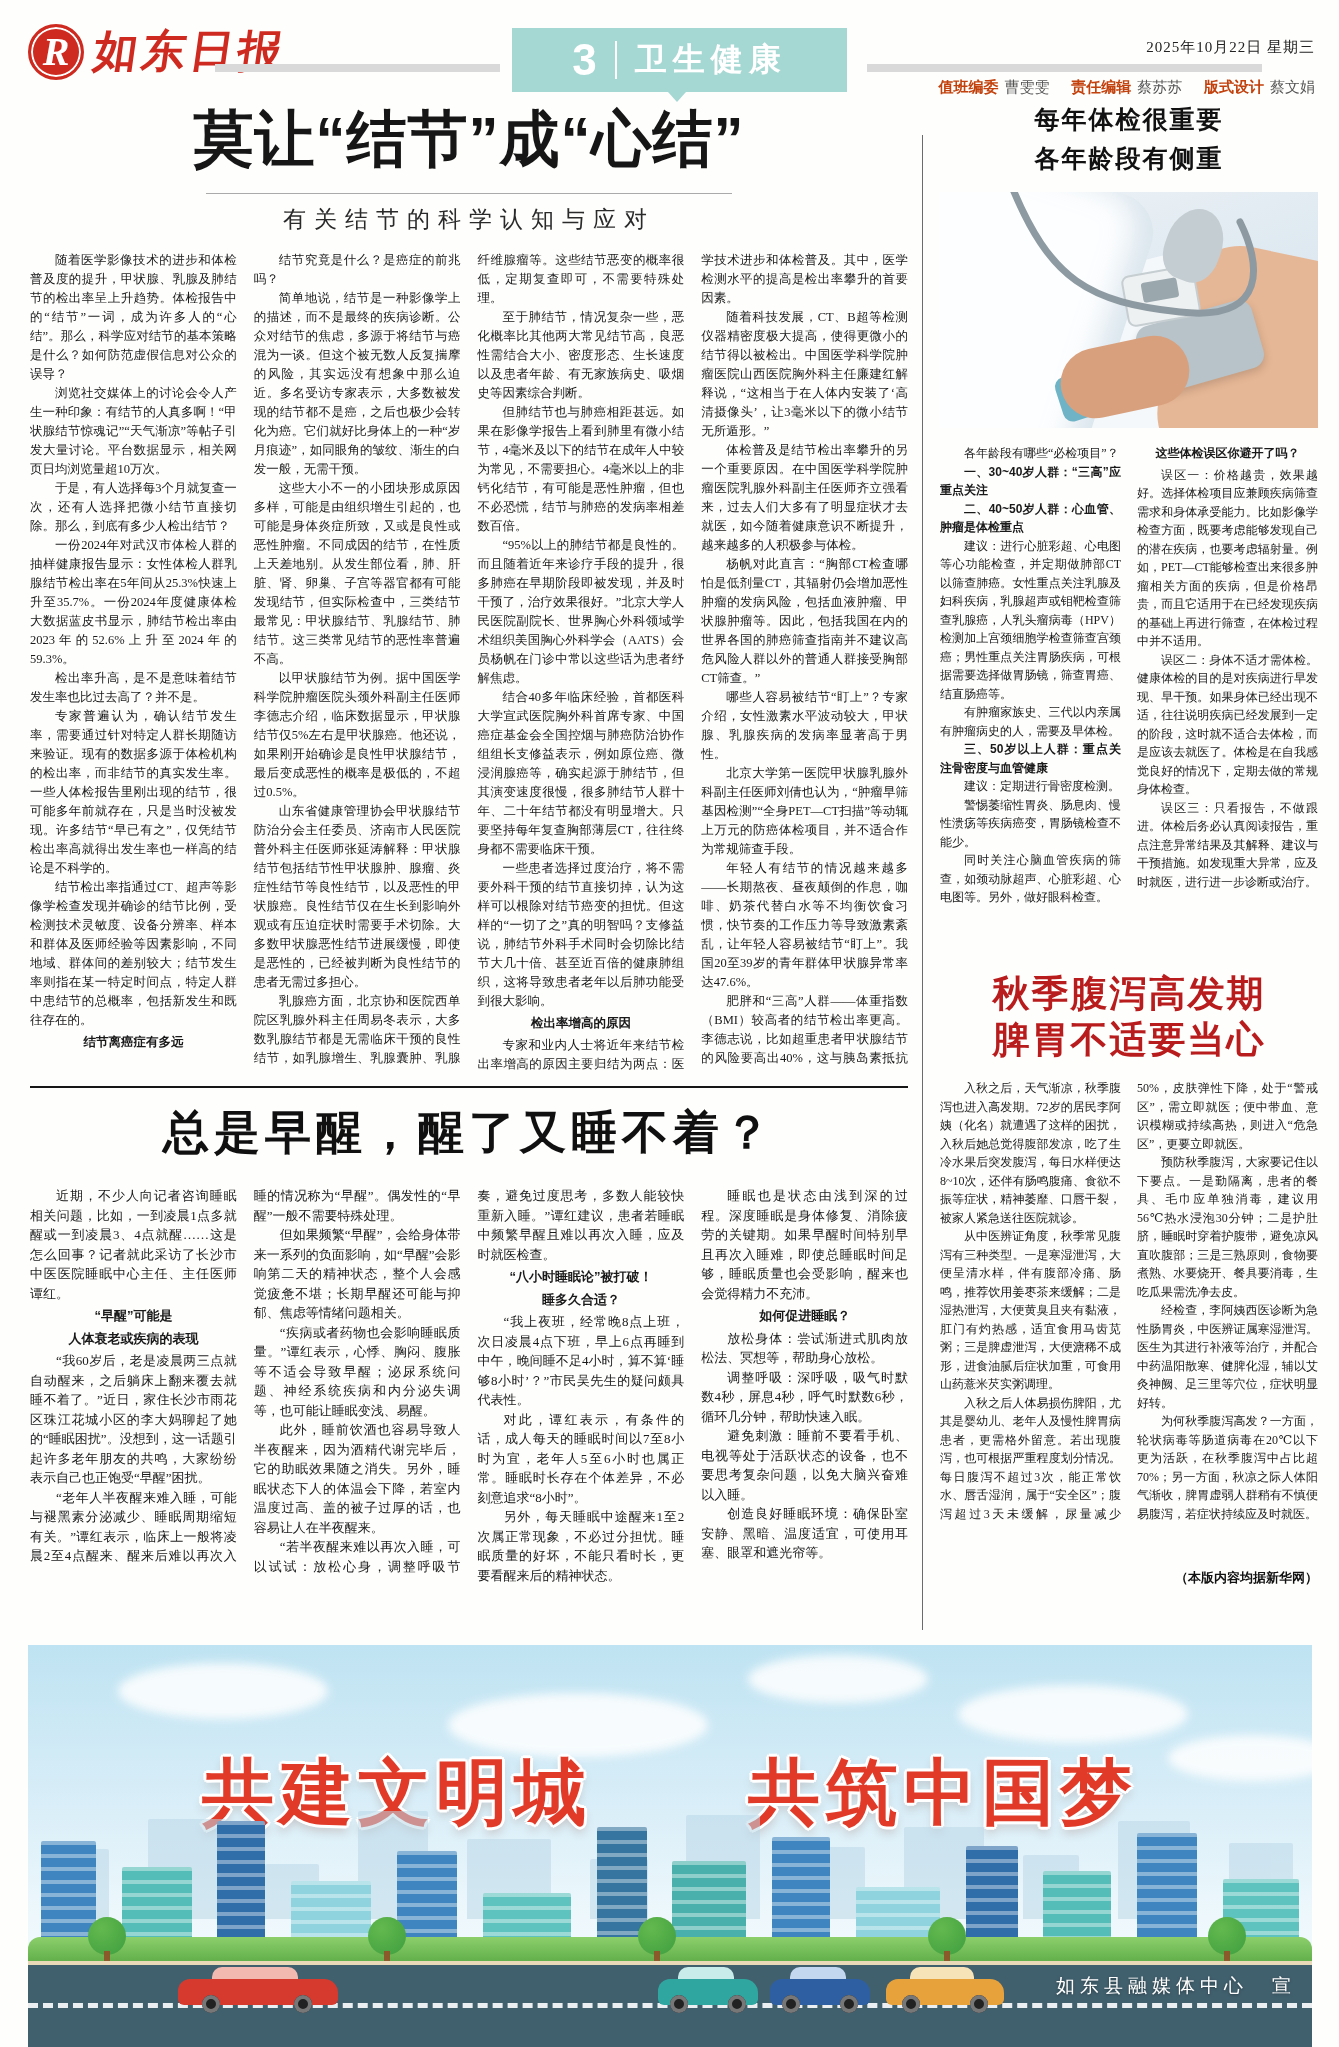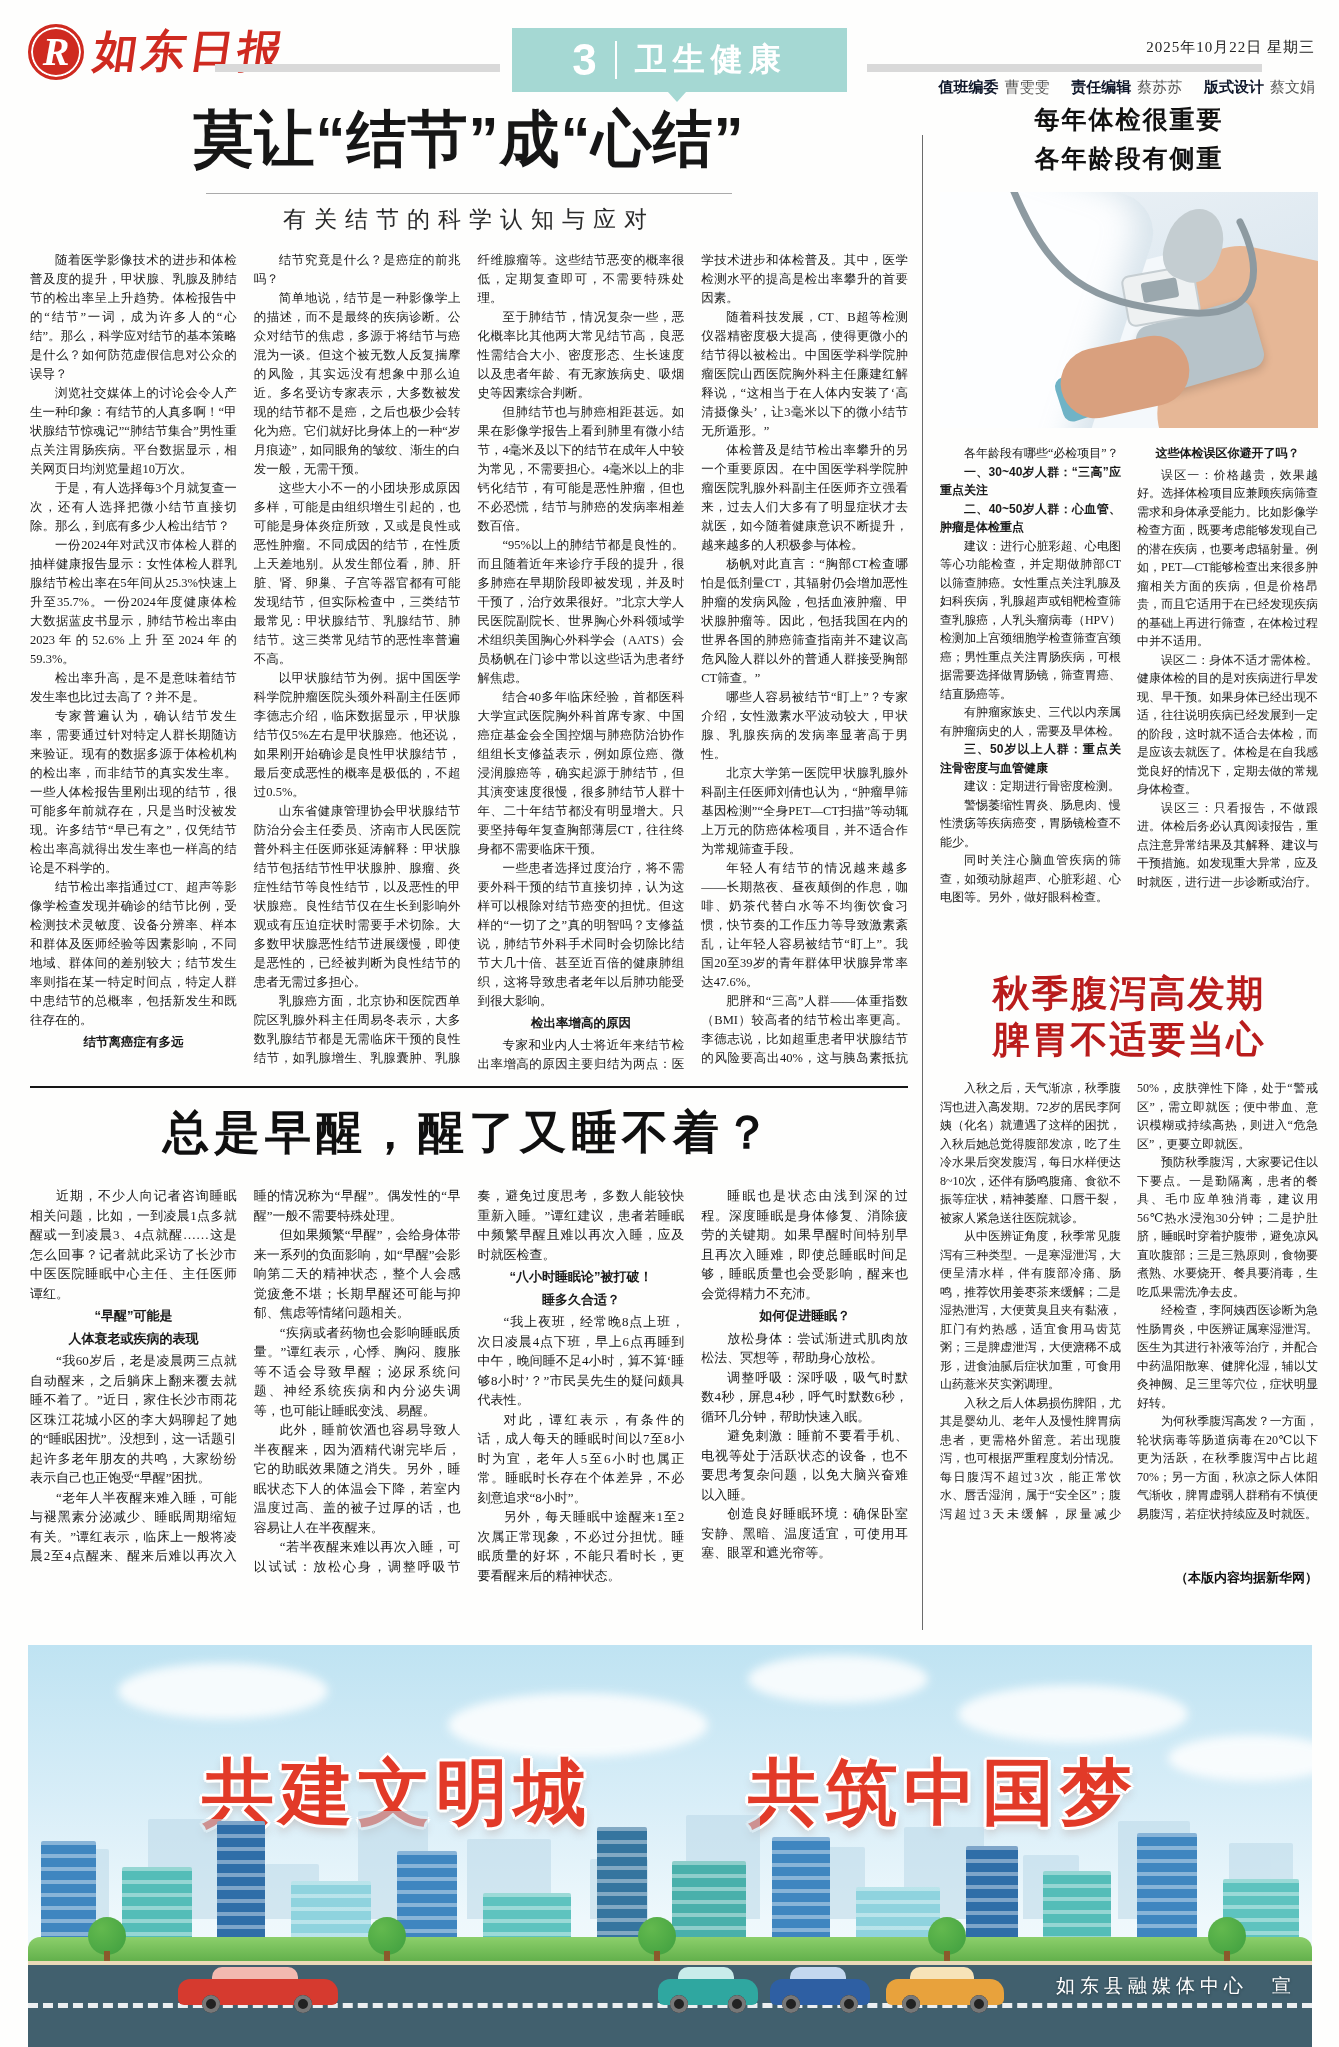--- a/index.html
+++ b/index.html
@@ -21,21 +21,21 @@
   .section-box { position:absolute; left:512px; top:28px; width:335px; height:64px; background:#a5d8d3;
     display:flex; align-items:center; justify-content:center; gap:18px; }
   .section-box .num { color:#fff; font-size:44px; font-weight:bold; font-family:"Liberation Sans","DejaVu Sans",sans-serif; }
   .section-box .vbar { width:2px; height:38px; background:#ffffff; }
   .section-box .sec { color:#fff; font-size:32px; font-weight:bold; letter-spacing:6px;
     font-family:"Liberation Sans","DejaVu Sans",sans-serif; }
   .section-pointer { position:absolute; left:668px; top:92px; width:0; height:0;
     border-left:9px solid transparent; border-right:9px solid transparent; border-top:10px solid #a5d8d3; }
   .date-line { position:absolute; right:24px; top:38px; font-size:15px; color:#222; letter-spacing:1px; }
   .staff-line { position:absolute; right:24px; top:78px; font-size:15px; color:#333; }
-  .staff-line b { font-family:Liberation Serif, serif; color:#0f172a; margin-left:18px; }
+  .staff-line b { font-family:Liberation Serif, serif; color:#c2410c; margin-left:18px; }
   .staff-line span.nm { color:#555; margin-left:6px; }
 
   
   .main-article { position:absolute; left:30px; top:100px; width:878px; }
   .main-headline { text-align:center; font-family:"Liberation Sans","DejaVu Sans",sans-serif;
     font-weight:900; font-size:60px; color:#161616; letter-spacing:1px; transform:scaleY(1.02); }
   .main-subtitle { width:60%; margin:12px auto 0; text-align:center; font-size:23px; letter-spacing:8px;
     color:#2a2a2a; border-top:1px solid #aaa; padding-top:10px; }
   .main-body { margin-top:16px; height:830px; column-count:4; column-gap:17px;
     font-size:12.5px; line-height:19px; text-align:justify; overflow:hidden; color:#191919; }
@@ -133,21 +133,21 @@
       <b>责任编辑</b><span class="nm">蔡苏苏</span>
       <b>版式设计</b><span class="nm">蔡文娟</span>
     </div>
   </header>
 
   <section class="main-article">
     <h1 class="main-headline">莫让“结节”成“心结”</h1>
     <div class="main-subtitle">有关结节的科学认知与应对</div>
     <div class="main-body col-body">
         <p class="p">随着医学影像技术的进步和体检普及度的提升，甲状腺、乳腺及肺结节的检出率呈上升趋势。体检报告中的“结节”一词，成为许多人的“心结”。那么，科学应对结节的基本策略是什么？如何防范虚假信息对公众的误导？</p>
-        <p class="p">浏览社交媒体上的讨论会令人产生一种印象：有结节的人真多啊！“甲状腺结节惊魂记”“肺结节集合”男性重点关注胃肠疾病。平台数据显示，相关网页日均浏览量超10万次。</p>
+        <p class="p">浏览社交媒体上的讨论会令人产生一种印象：有结节的人真多啊！“甲状腺结节惊魂记”“天气渐凉”等帖子引发大量讨论。平台数据显示，相关网页日均浏览量超10万次。</p>
         <p class="p">于是，有人选择每3个月就复查一次，还有人选择把微小结节直接切除。那么，到底有多少人检出结节？</p>
         <p class="p">一份2024年对武汉市体检人群的抽样健康报告显示：女性体检人群乳腺结节检出率在5年间从25.3%快速上升至35.7%。一份2024年度健康体检大数据蓝皮书显示，肺结节检出率由2023年的52.6%上升至2024年的59.3%。</p>
         <p class="p">检出率升高，是不是意味着结节发生率也比过去高了？并不是。</p>
         <p class="p">专家普遍认为，确认结节发生率，需要通过针对特定人群长期随访来验证。现有的数据多源于体检机构的检出率，而非结节的真实发生率。一些人体检报告里刚出现的结节，很可能多年前就存在，只是当时没被发现。许多结节“早已有之”，仅凭结节检出率高就得出发生率也一样高的结论是不科学的。</p>
         <p class="p">结节检出率指通过CT、超声等影像学检查发现并确诊的结节比例，受检测技术灵敏度、设备分辨率、样本和群体及医师经验等因素影响，不同地域、群体间的差别较大；结节发生率则指在某一特定时间点，特定人群中患结节的总概率，包括新发生和既往存在的。</p>
         <p class="h">结节离癌症有多远</p>
         <p class="p">结节究竟是什么？是癌症的前兆吗？</p>
         <p class="p">简单地说，结节是一种影像学上的描述，而不是最终的疾病诊断。公众对结节的焦虑，多源于将结节与癌混为一谈。但这个被无数人反复揣摩的风险，其实远没有想象中那么迫近。多名受访专家表示，大多数被发现的结节都不是癌，之后也极少会转化为癌。它们就好比身体上的一种“岁月痕迹”，如同眼角的皱纹、渐生的白发一般，无需干预。</p>
         <p class="p">这些大小不一的小团块形成原因多样，可能是由组织增生引起的，也可能是身体炎症所致，又或是良性或恶性肿瘤。不同成因的结节，在性质上天差地别。从发生部位看，肺、肝脏、肾、卵巢、子宫等器官都有可能发现结节，但实际检查中，三类结节最常见：甲状腺结节、乳腺结节、肺结节。这三类常见结节的恶性率普遍不高。</p>
         <p class="p">以甲状腺结节为例。据中国医学科学院肿瘤医院头颈外科副主任医师李德志介绍，临床数据显示，甲状腺结节仅5%左右是甲状腺癌。他还说，如果刚开始确诊是良性甲状腺结节，最后变成恶性的概率是极低的，不超过0.5%。</p>

